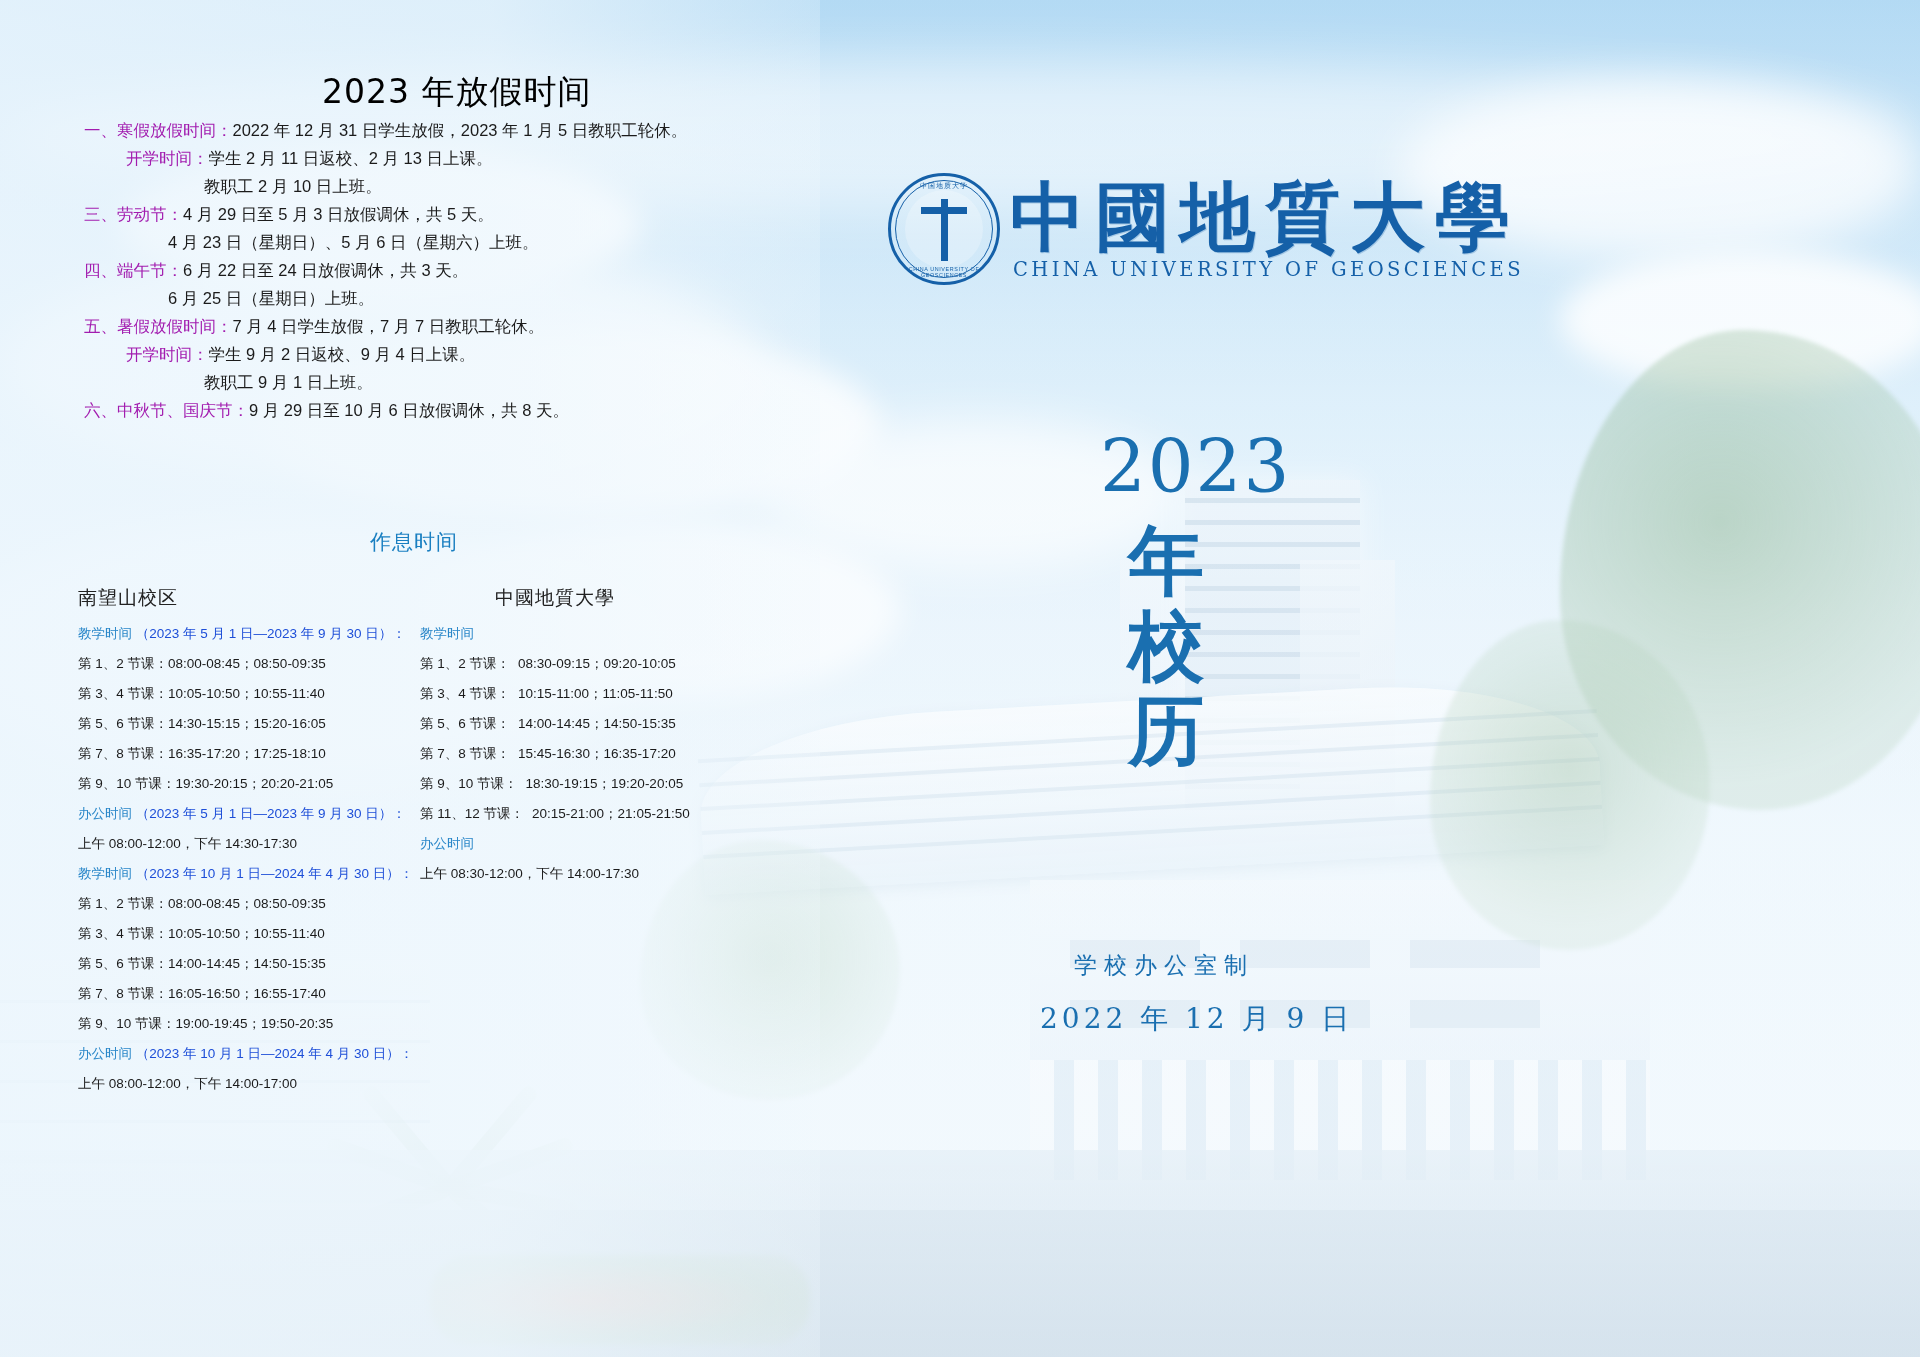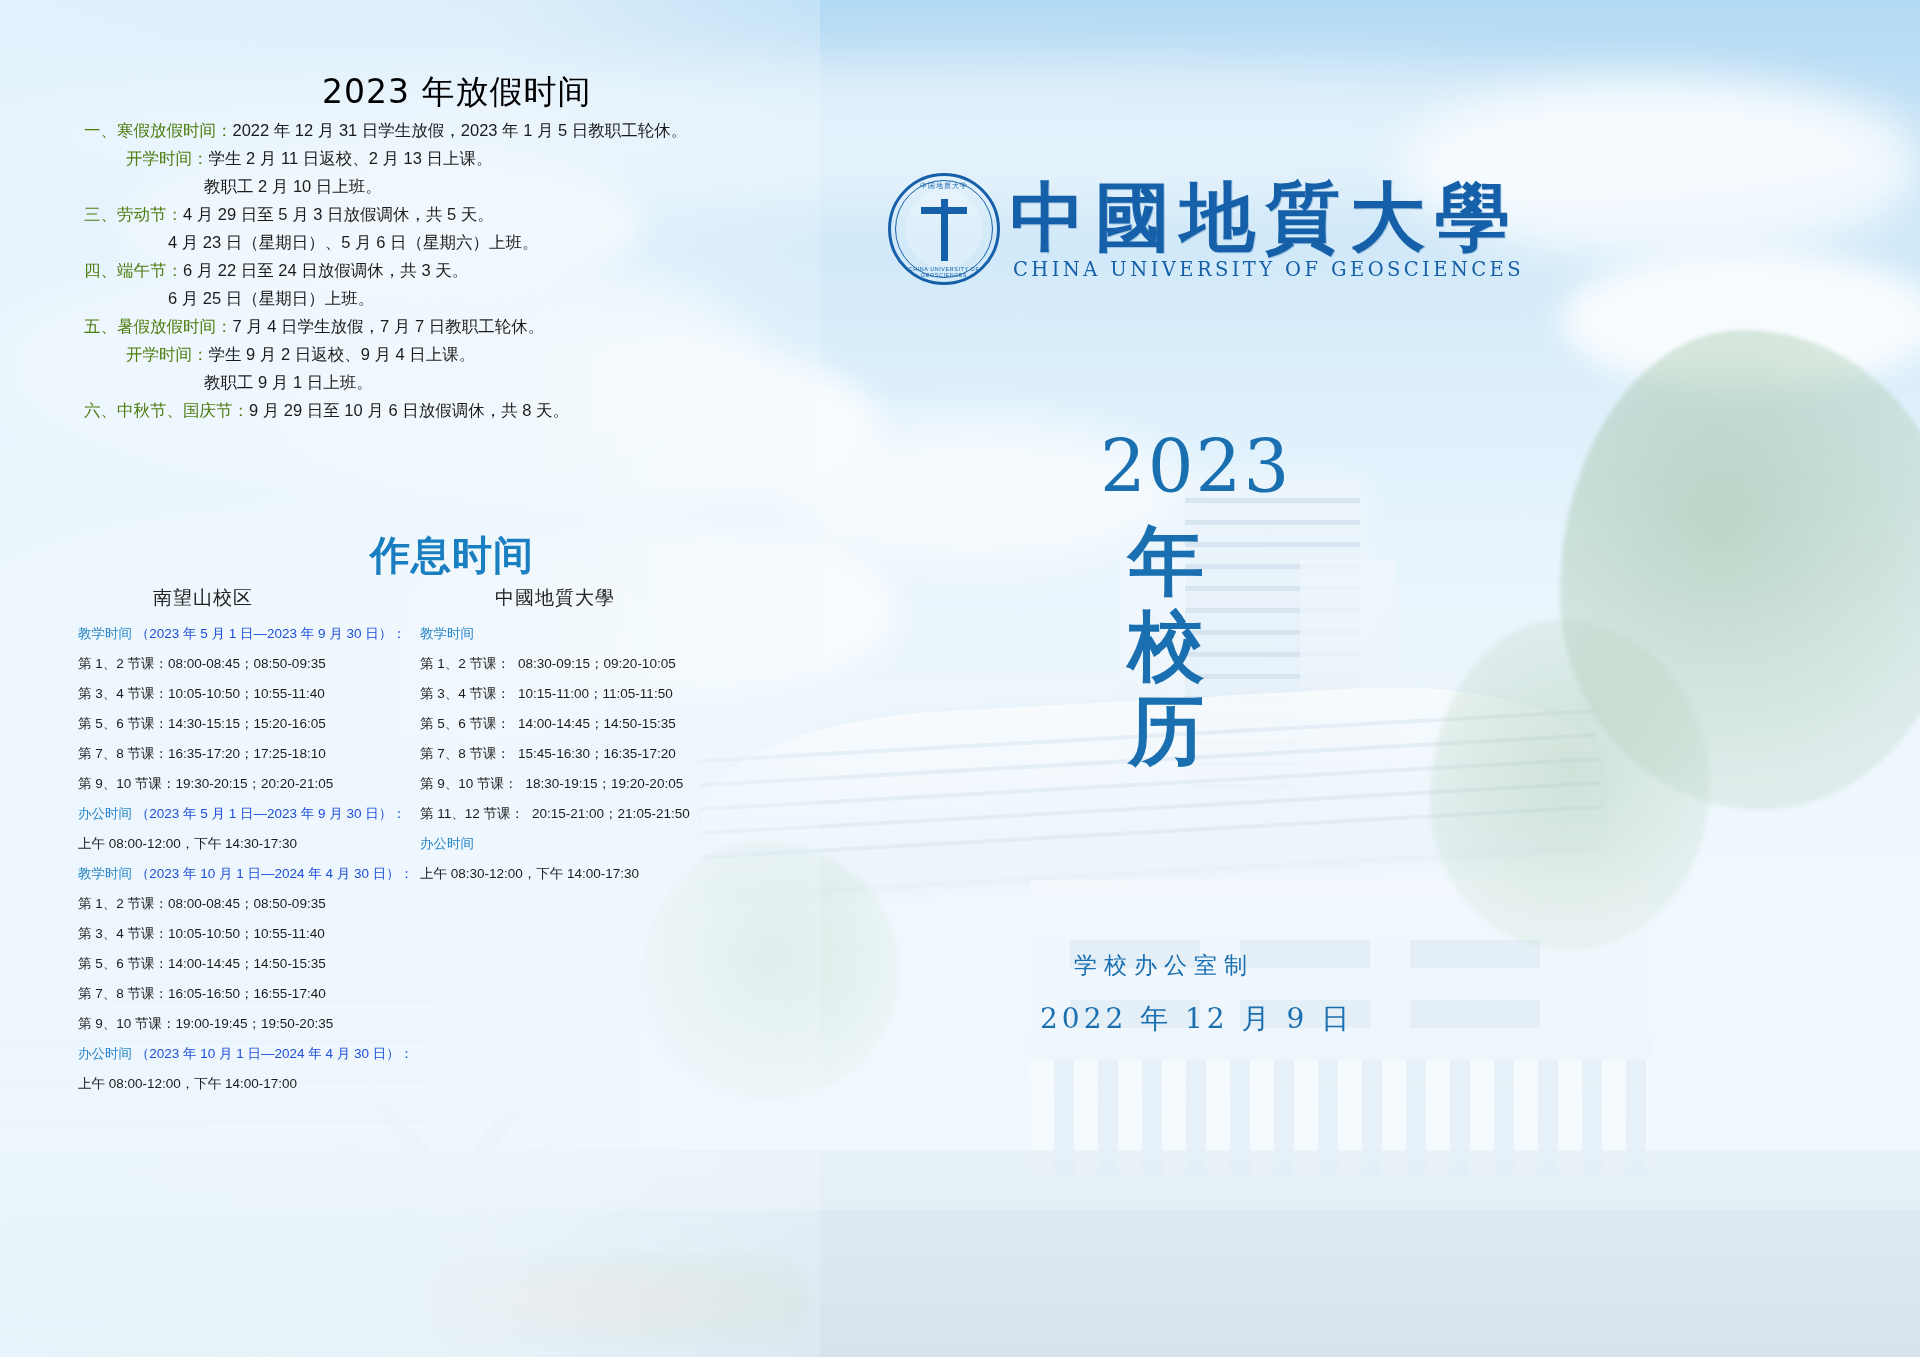--- a/index.html
+++ b/index.html
@@ -95,41 +95,41 @@
   .h-title{
     position:absolute;left:322px;top:70px;
     font-size:33px;font-weight:normal;color:#000000;letter-spacing:1px;
     font-family:"DejaVu Sans","Liberation Sans",sans-serif;
   }
   .holiday-list{
     position:absolute;left:84px;top:122px;width:700px;
     font-size:16.5px;color:#1b1b1b;line-height:1.0;
   }
   .hrow{display:block;white-space:nowrap;margin-bottom:11.5px;}
-  .hrow .lbl{color:#4d7c0f;}
+  .hrow .lbl{color:#a21caf;}
   .hrow.ind1{padding-left:42px;}
   .hrow.ind2{padding-left:120px;}
   .hrow.ind3{padding-left:84px;}
   .hrow.ind4{padding-left:150px;}
 
   .s-title{
     position:absolute;left:370px;top:528px;
-    font-size:40px;font-weight:bold;color:#1a7fc1;letter-spacing:1px;
+    font-size:21px;font-weight:normal;color:#1a7fc1;letter-spacing:1px;
     font-family:"DejaVu Sans","Liberation Sans",sans-serif;
   }
   .campus{position:absolute;}
   .campus .cname{
     font-size:19px;color:#222;text-align:center;margin-bottom:14px;letter-spacing:1px;
   }
   .campus .grp{font-size:13.5px;color:#2a87c9;margin-bottom:12px;white-space:nowrap;}
   .campus .grp .plain{color:#1d4ed8;}
   .campus .row{font-size:13.5px;color:#1b1b1b;margin-bottom:12px;white-space:nowrap;}
   .campus .row .t{display:inline-block;}
   #campus-left{left:78px;top:585px;width:330px;}
-  #campus-left .cname{width:250px;text-align:center;}
+  #campus-left .cname{width:250px;text-align:left;}
   #campus-right{left:420px;top:585px;width:330px;}
   #campus-right .cname{width:270px;text-align:center;}
   #campus-right .row .t{margin-left:8px;}
 
   
   .logo{
     position:absolute;left:888px;top:173px;width:112px;height:112px;
   }
   .logo .ring{
     position:absolute;inset:0;border-radius:50%;border:3px solid #1560a8;

